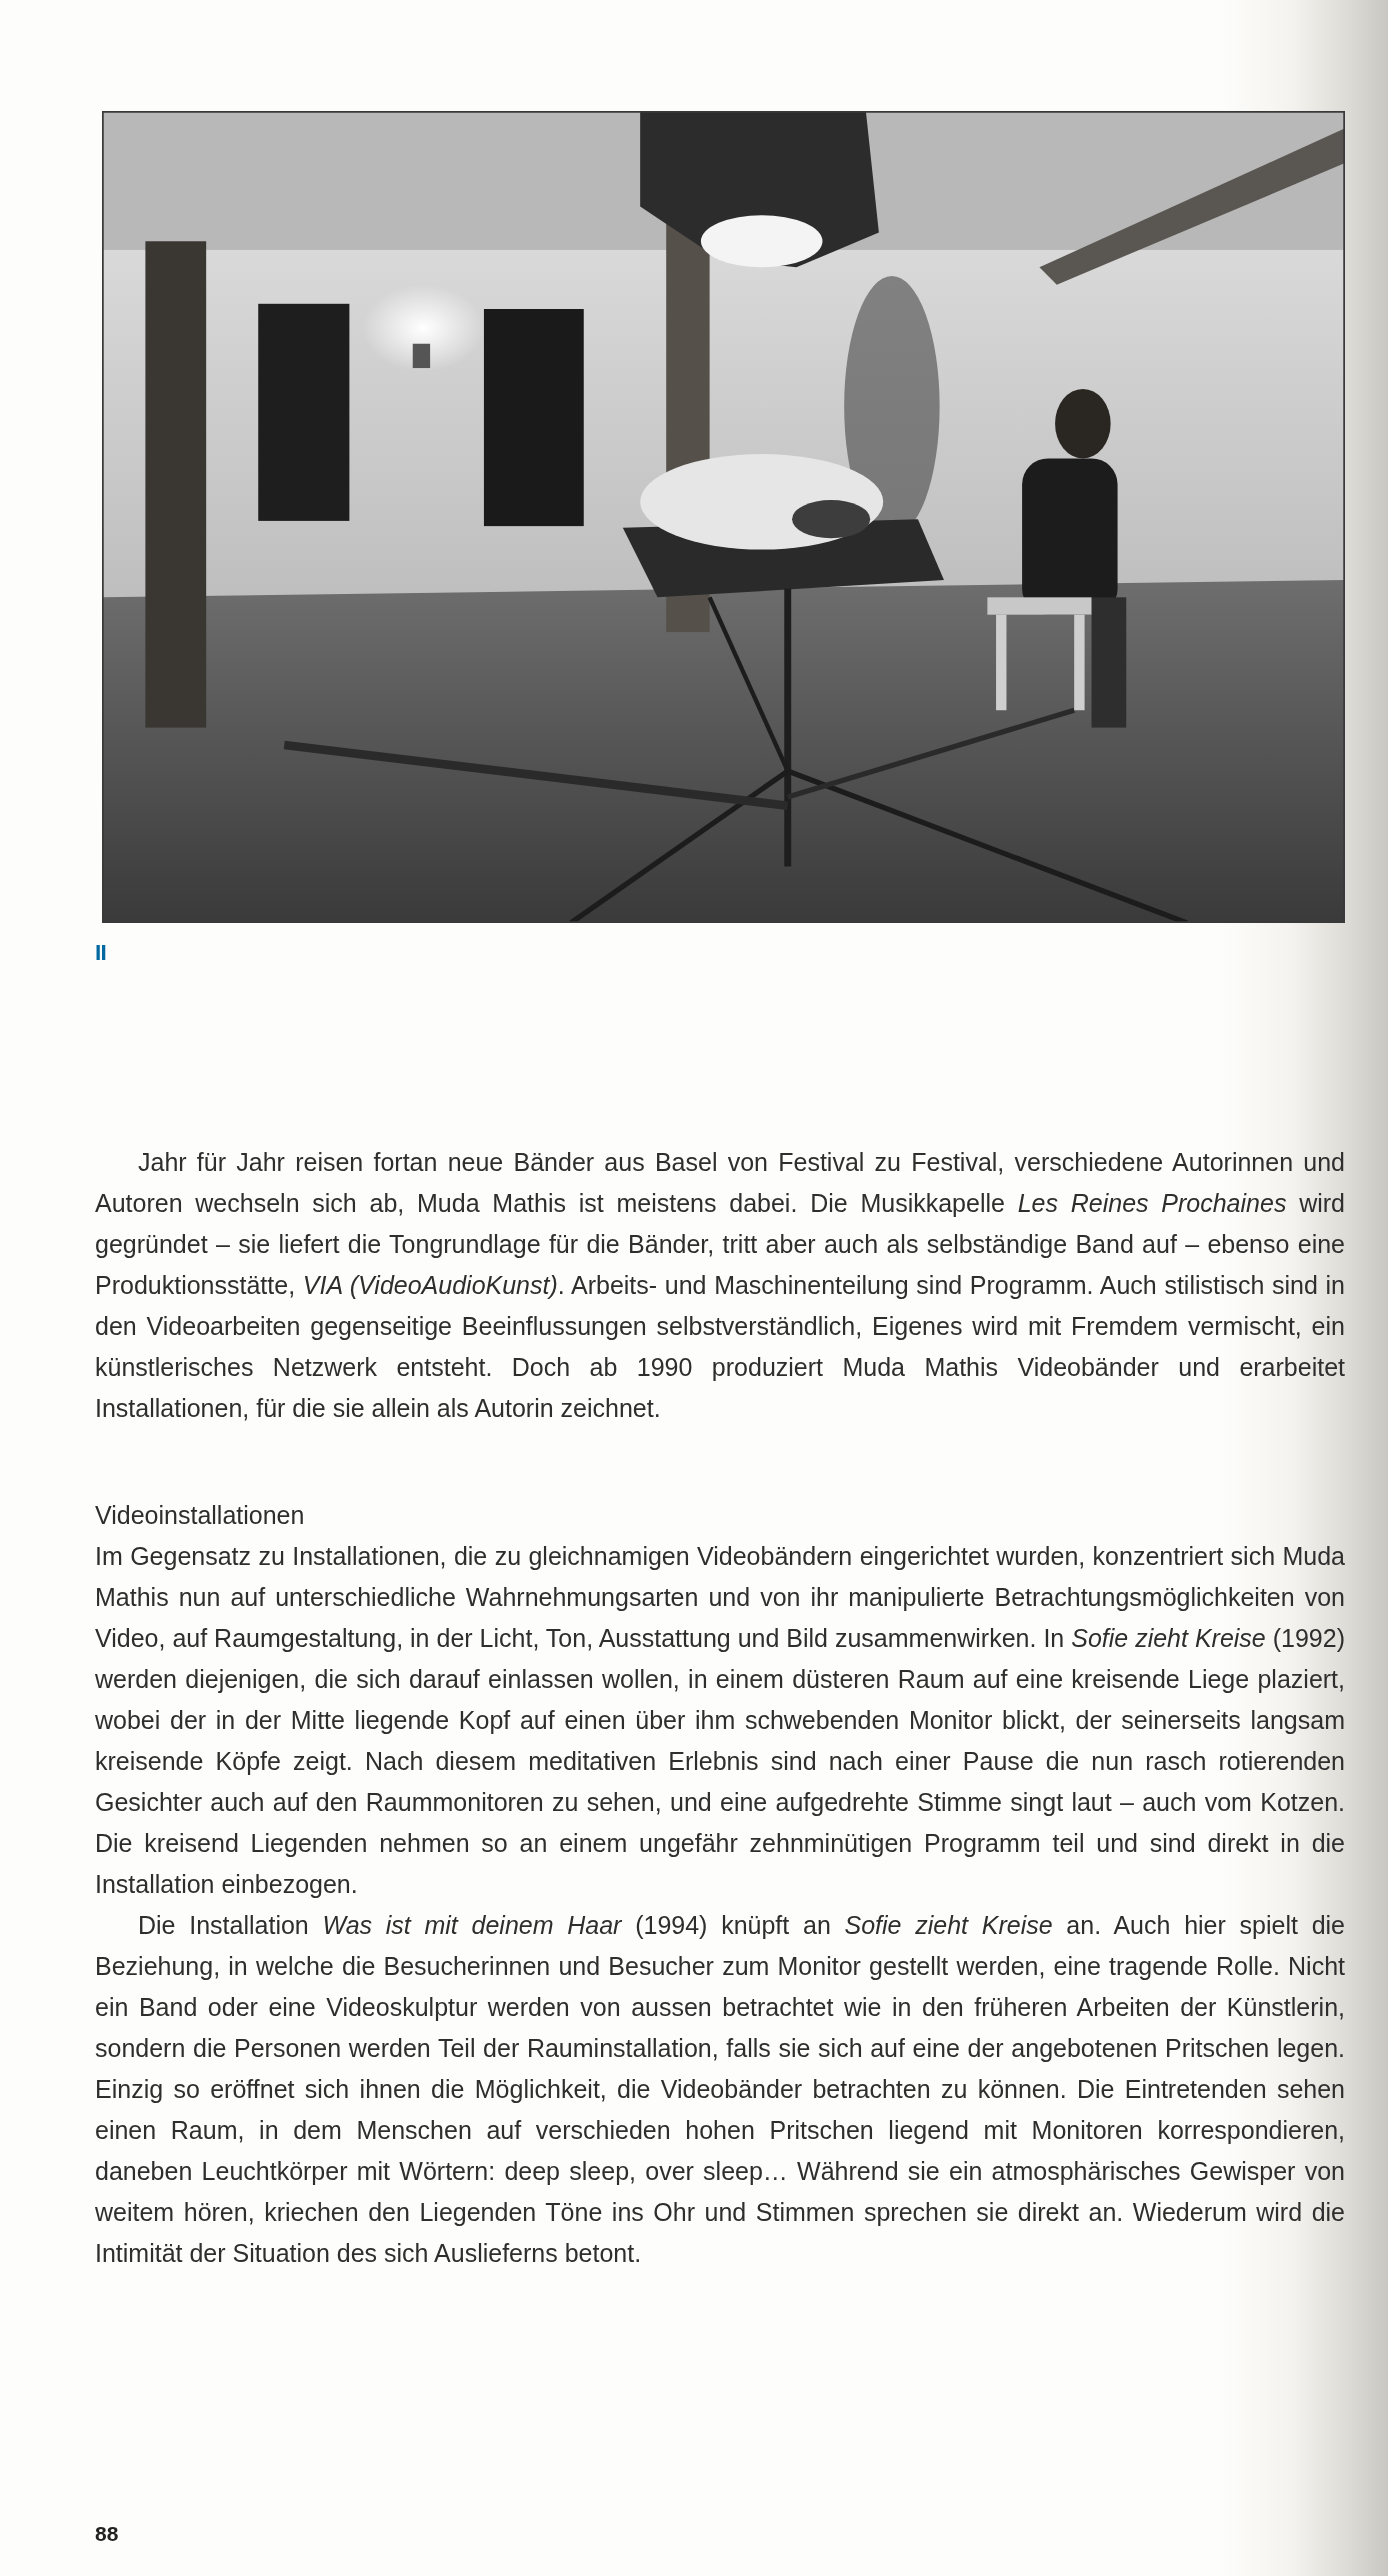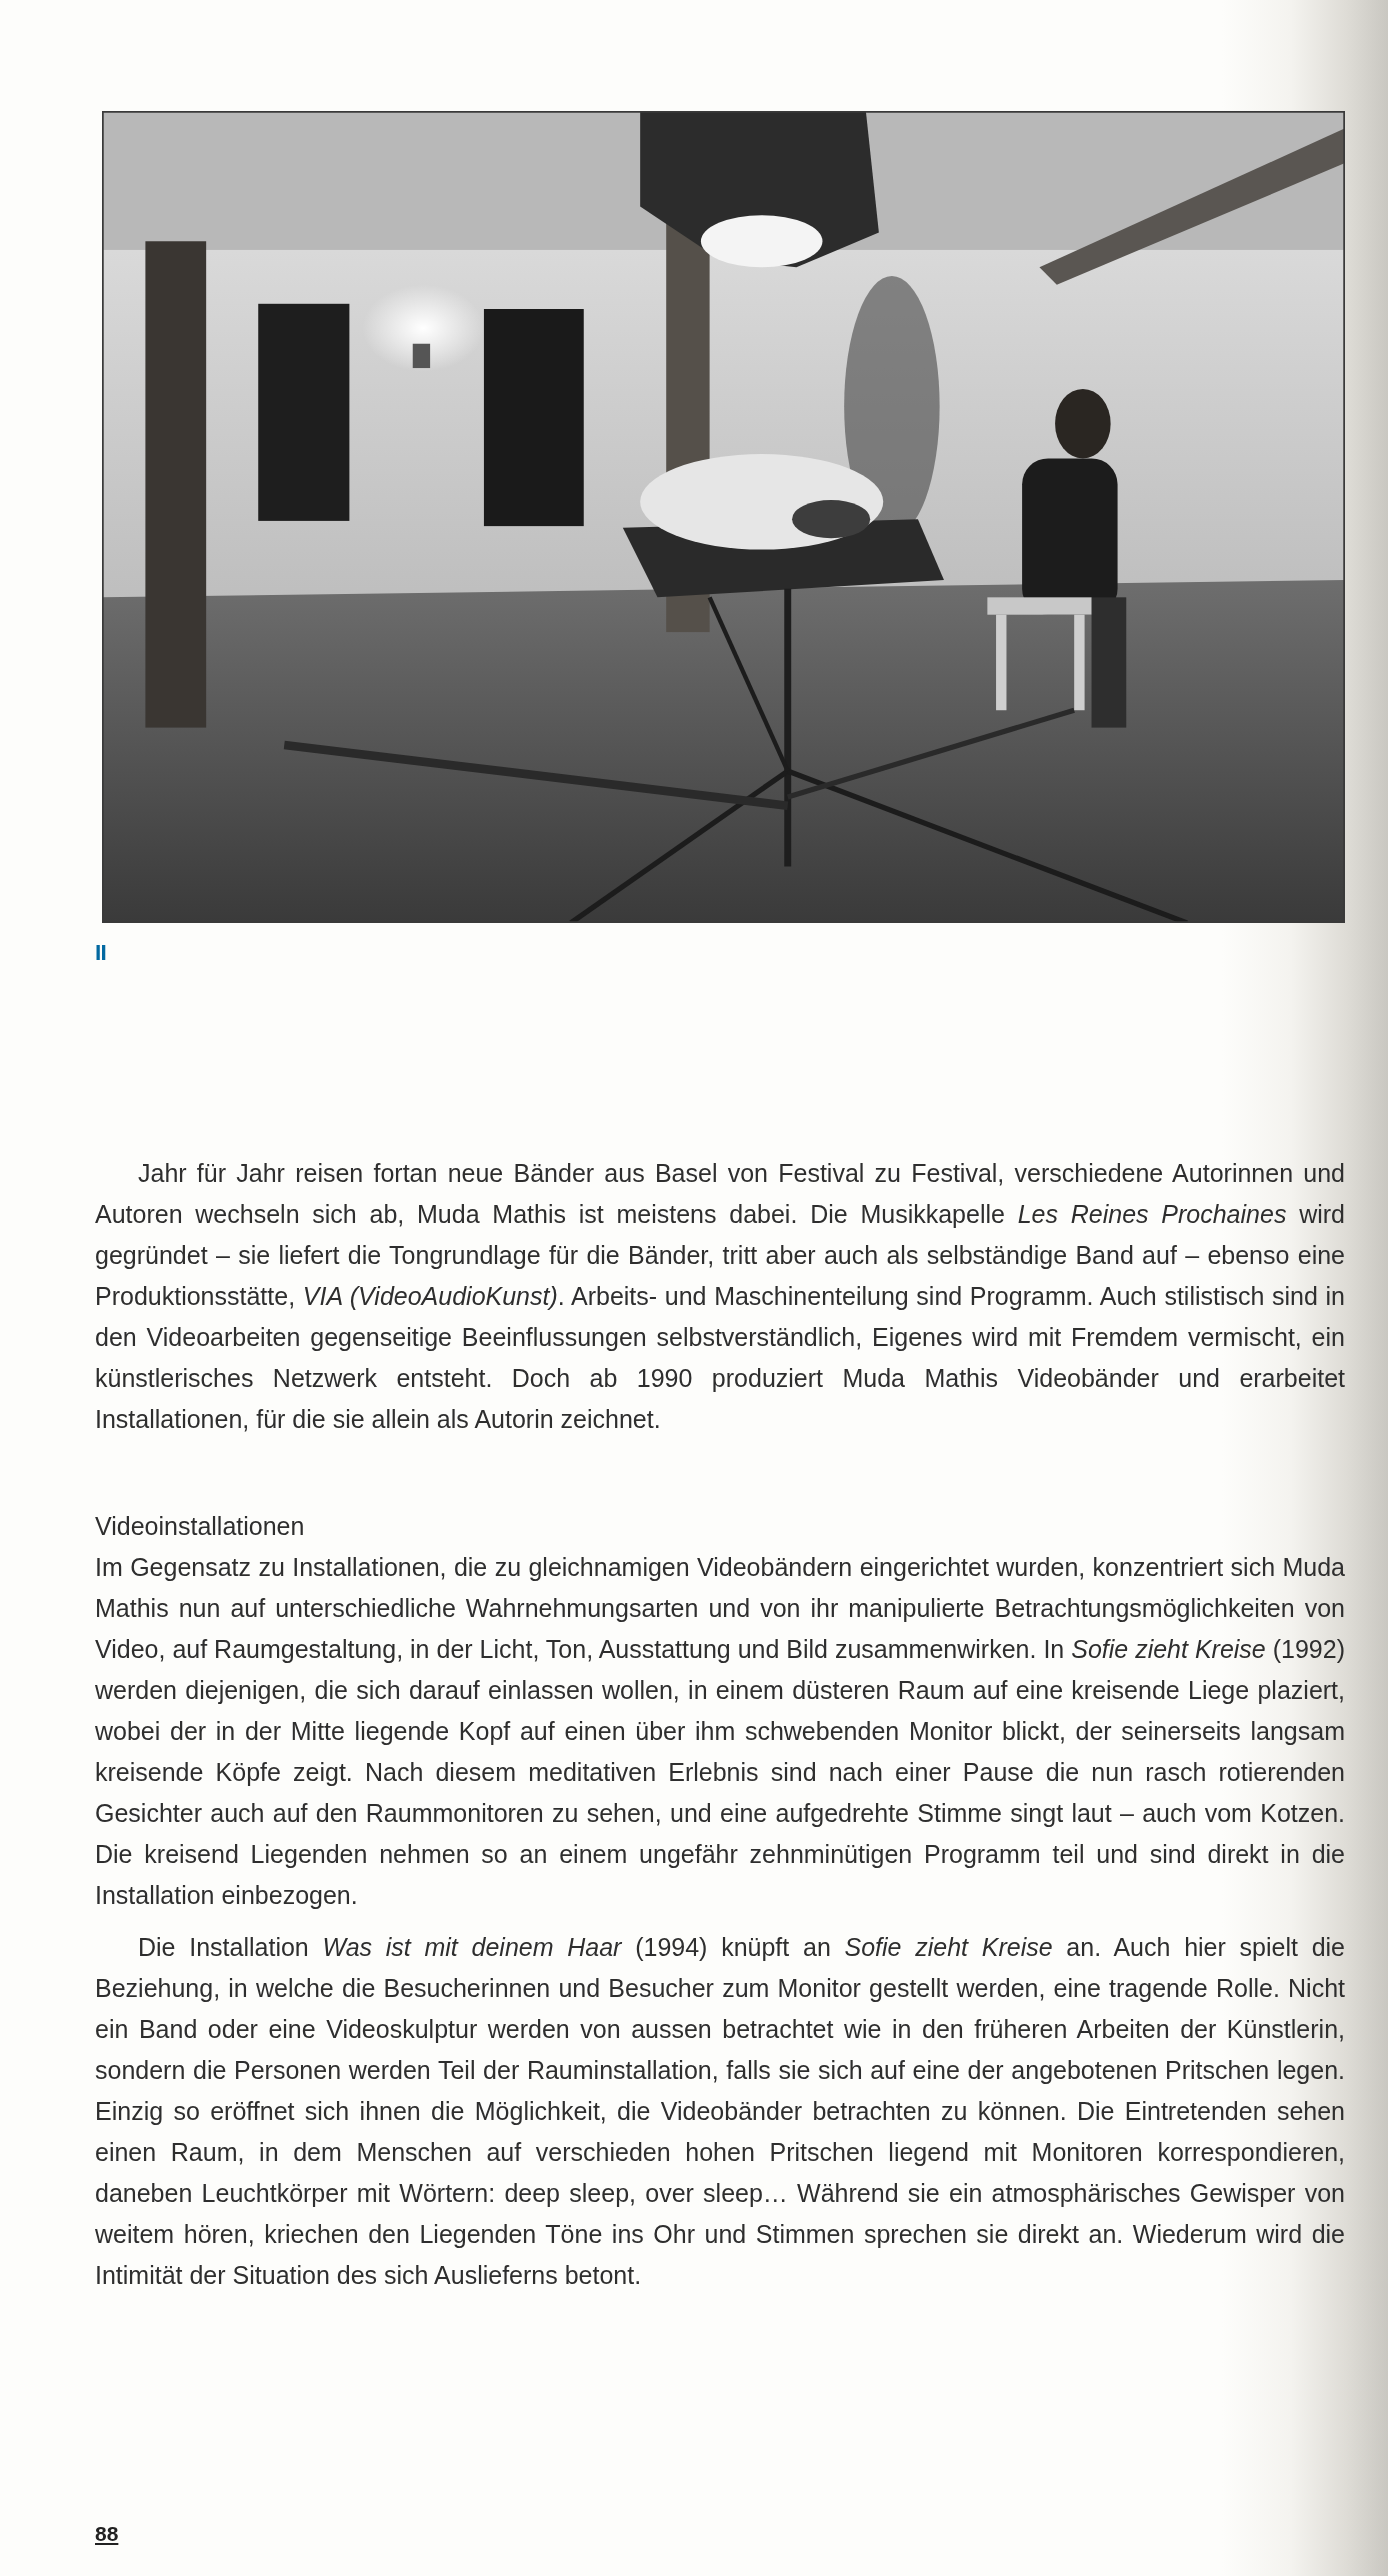--- a/index.html
+++ b/index.html
@@ -17,25 +17,25 @@
   .fig-num {
     position: absolute; left: 95px; top: 940px; font-size: 22.6px; font-weight: bold; color: #0369a1;
     letter-spacing: -0.9px;
   }
   .text {
     position: absolute; left: 95px; top: 1142px; width: 1250px;
     font-size: 25px; line-height: 41px; color: #2e2e2e;
     font-stretch: condensed;
   }
   .text p { margin: 0; text-align: justify; }
-  .text p.indent { text-indent: 43px; margin-top: 11px; }
+  .text p.indent { text-indent: 43px; }
   .text .heading { margin-top: 66px; }
   .text em { font-style: italic; }
   .pagenum {
-    position: absolute; left: 95px; top: 2522px; font-size: 21px; font-weight: bold; color: #222; text-decoration: underline;
+    position: absolute; left: 95px; top: 2522px; font-size: 21px; font-weight: bold; color: #222;
   }
 </style>
 </head>
 <body>
 
 <div class="photo">
   <svg viewBox="0 0 1432 935" preserveAspectRatio="none">
     <defs>
       <linearGradient id="wall" x1="0" y1="0" x2="0" y2="1">
         <stop offset="0" stop-color="#d9d9d9"></stop>

